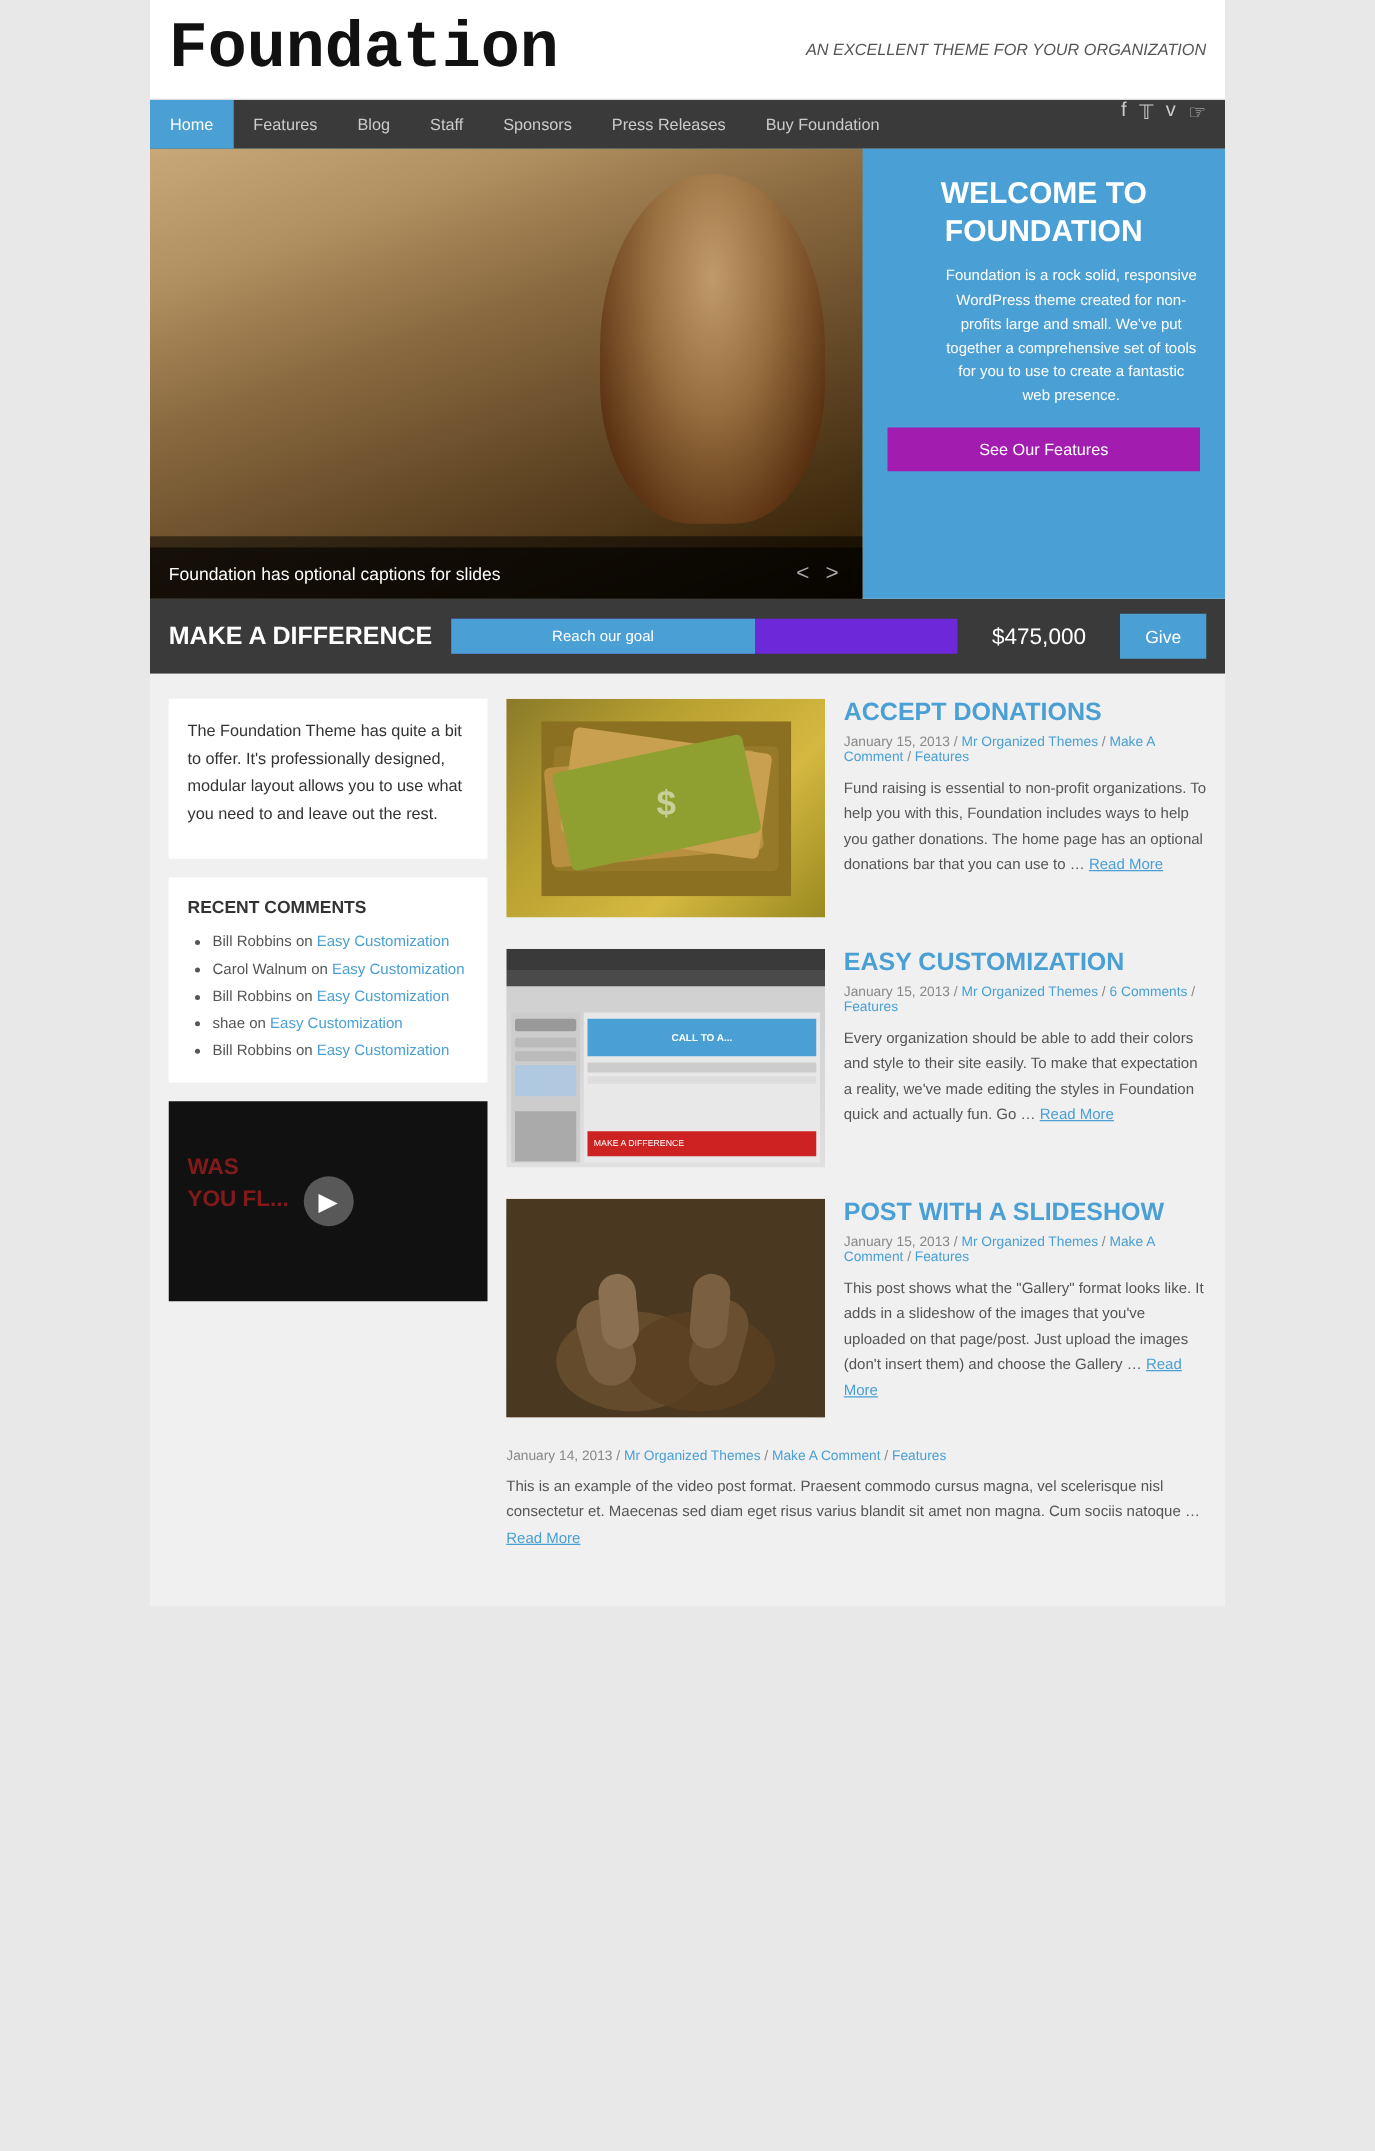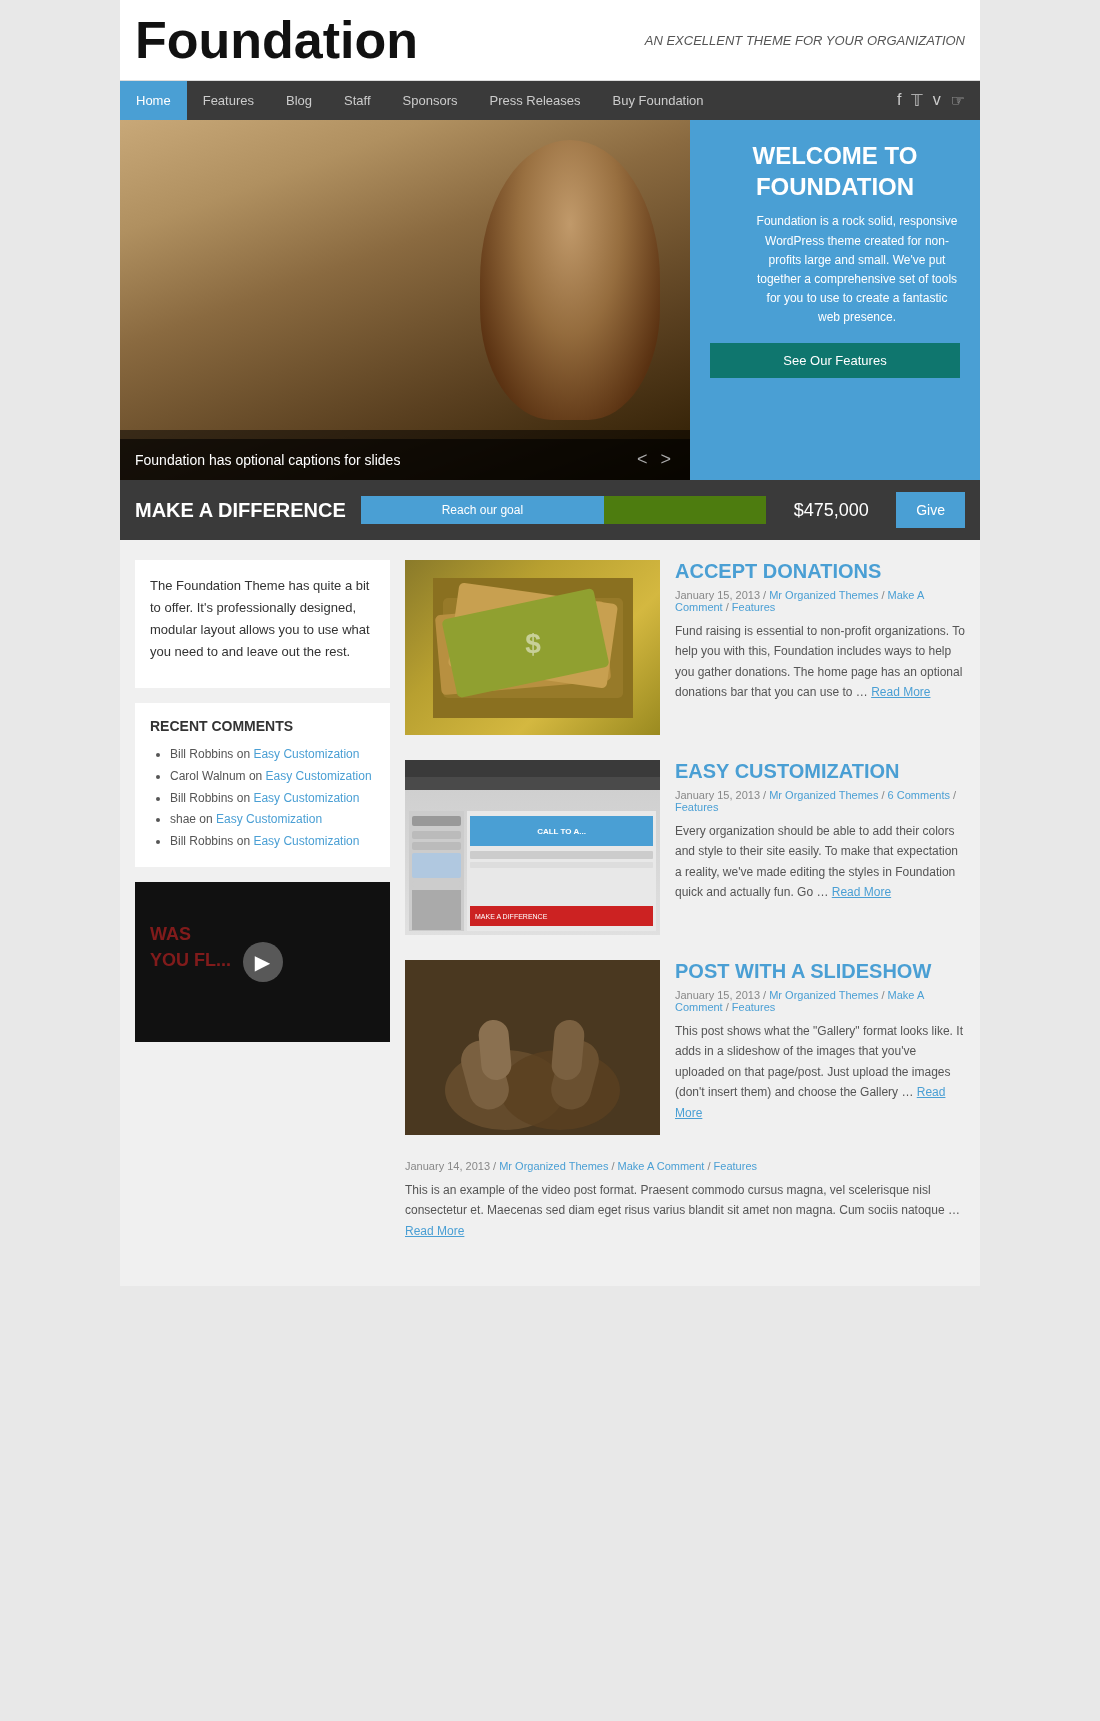--- a/index.html
+++ b/index.html
@@ -1,44 +1,44 @@
 <!DOCTYPE html>
 <html><head>
   <meta charset="utf-8">
   <style>
     * { box-sizing: border-box; margin: 0; padding: 0; }
     body { font-family: Arial, sans-serif; font-size: 13px; background: #e8e8e8; color: #333; width: 860px; margin: 0 auto; }
 
     
     #header { background: #fff; padding: 10px 15px; display: flex; align-items: center; justify-content: space-between; border-bottom: 1px solid #ddd; }
-    #header .site-title { font-size: 52px; font-weight: 900; font-family: Liberation Sans, sans-serif; color: #111; }
+    #header .site-title { font-size: 52px; font-weight: 900; font-family: Liberation Mono, monospace; color: #111; }
     #header .tagline { font-style: italic; font-size: 13px; color: #555; }
 
     
-    #nav { background: #3a3a3a; display: flex; align-items: center; justify-content: space-between; }
+    #nav { background: #3a3a3a; display: flex; justify-content: space-between; }
     #nav .nav-links { display: flex; }
     #nav .nav-item { padding: 12px 16px; color: #ccc; font-size: 13px; cursor: pointer; }
     #nav .nav-item.active { background: #4a9fd4; color: #fff; }
     #nav .social-icons { display: flex; gap: 10px; padding-right: 15px; }
     #nav .social-icon { color: #ccc; font-size: 16px; cursor: pointer; }
 
     
     #hero { display: flex; gap: 0; margin: 0; }
     #hero .slide { flex: 0 0 570px; height: 360px; background: linear-gradient(135deg, #5a8a7a 0%, #3a5a4a 40%, #2a3a2a 100%); position: relative; overflow: hidden; }
     #hero .slide-caption { position: absolute; bottom: 0; left: 0; right: 0; background: rgba(0,0,0,0.6); color: #fff; padding: 10px 15px; font-size: 14px; display: flex; justify-content: space-between; align-items: center; }
     #hero .slide-arrows { font-size: 18px; color: #aaa; letter-spacing: 4px; }
     #hero .welcome-box { flex: 1; background: #4a9fd4; color: #fff; padding: 20px; display: flex; flex-direction: column; gap: 10px; }
     #hero .welcome-box h2 { font-size: 24px; font-weight: bold; text-align: center; line-height: 1.3; }
     #hero .welcome-box p { font-size: 12px; line-height: 1.6; text-align: center; margin-left: 44px; }
-    #hero .see-features-btn { background: #0f766e; color: #fff; border: none; padding: 10px; font-size: 13px; cursor: pointer; text-align: center; margin-top: 5px; }
+    #hero .see-features-btn { background: #a21caf; color: #fff; border: none; padding: 10px; font-size: 13px; cursor: pointer; text-align: center; margin-top: 5px; }
 
     
     #donations-bar { background: #3a3a3a; display: flex; align-items: center; padding: 12px 15px; gap: 15px; }
     #donations-bar .make-diff { color: #fff; font-size: 20px; font-weight: bold; min-width: 200px; }
-    #donations-bar .progress-container { flex: 1; background: #4d7c0f; height: 28px; position: relative; }
+    #donations-bar .progress-container { flex: 1; background: #6d28d9; height: 28px; position: relative; }
     #donations-bar .progress-bar { background: #4a9fd4; height: 100%; width: 60%; display: flex; align-items: center; justify-content: center; color: #fff; font-size: 12px; }
     #donations-bar .amount { color: #fff; font-size: 18px; min-width: 100px; text-align: center; }
     #donations-bar .give-btn { background: #4a9fd4; color: #fff; border: none; padding: 10px 20px; font-size: 14px; cursor: pointer; }
 
     
     #main { background: #f0f0f0; padding: 20px 15px; display: flex; gap: 15px; }
     #sidebar { flex: 0 0 255px; }
     #content { flex: 1; }
 
     

